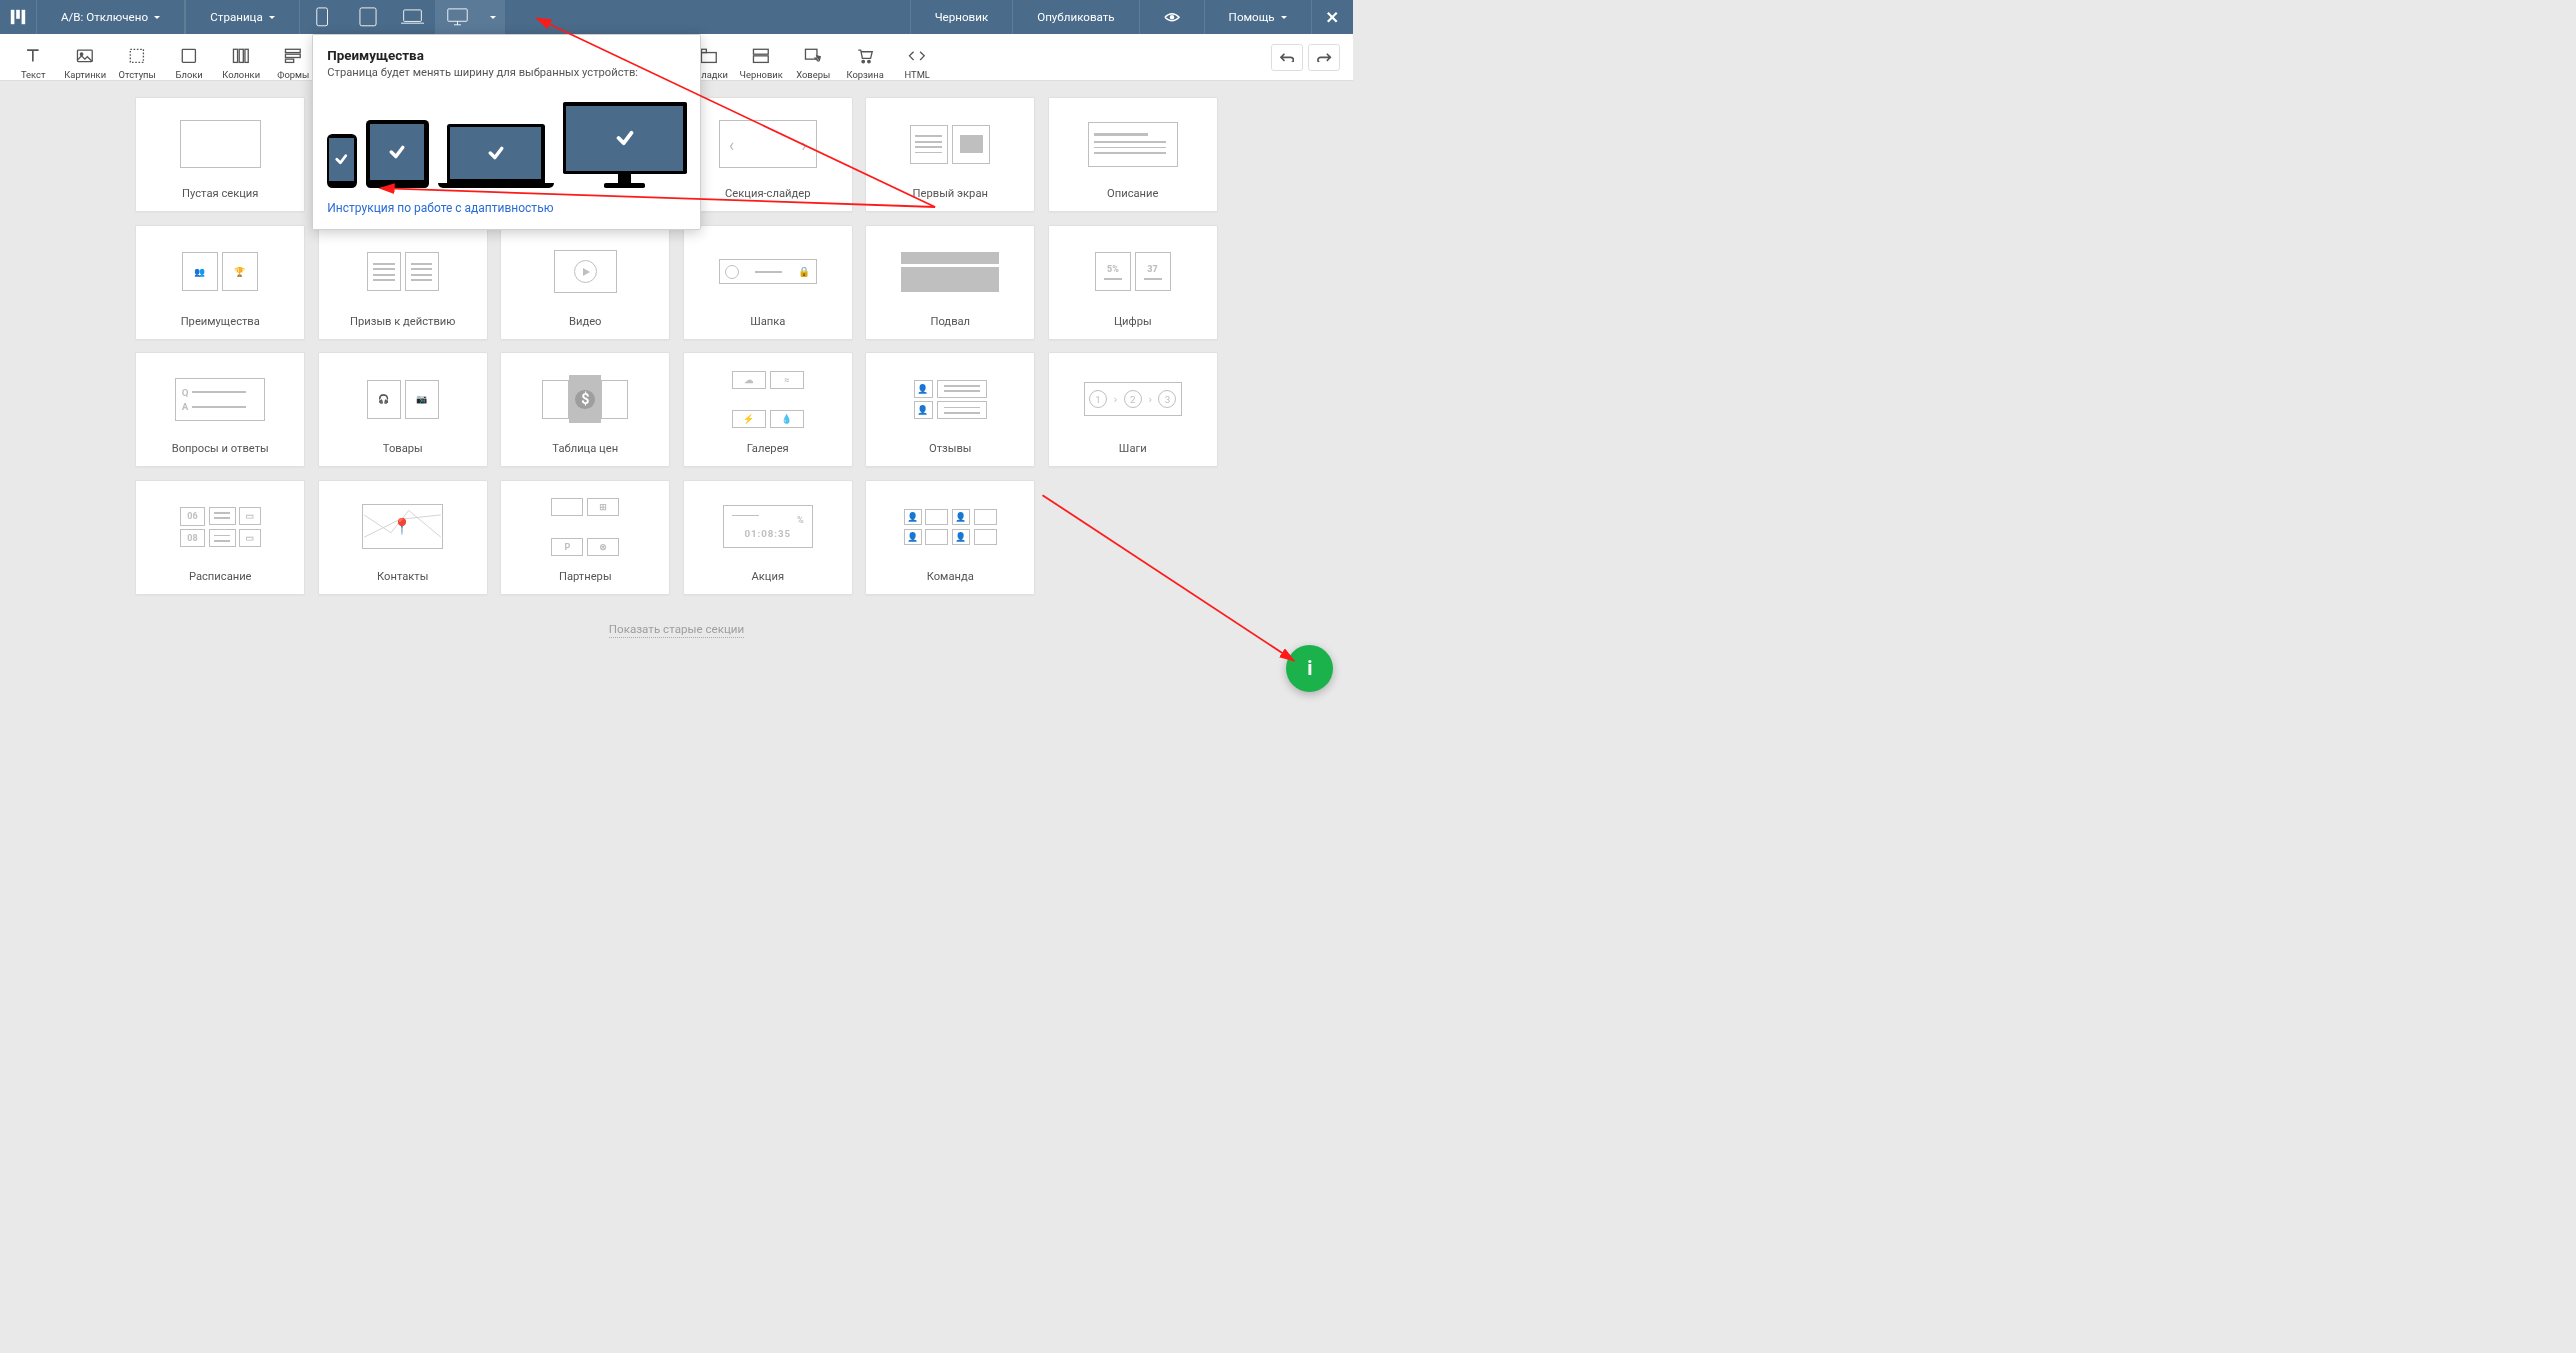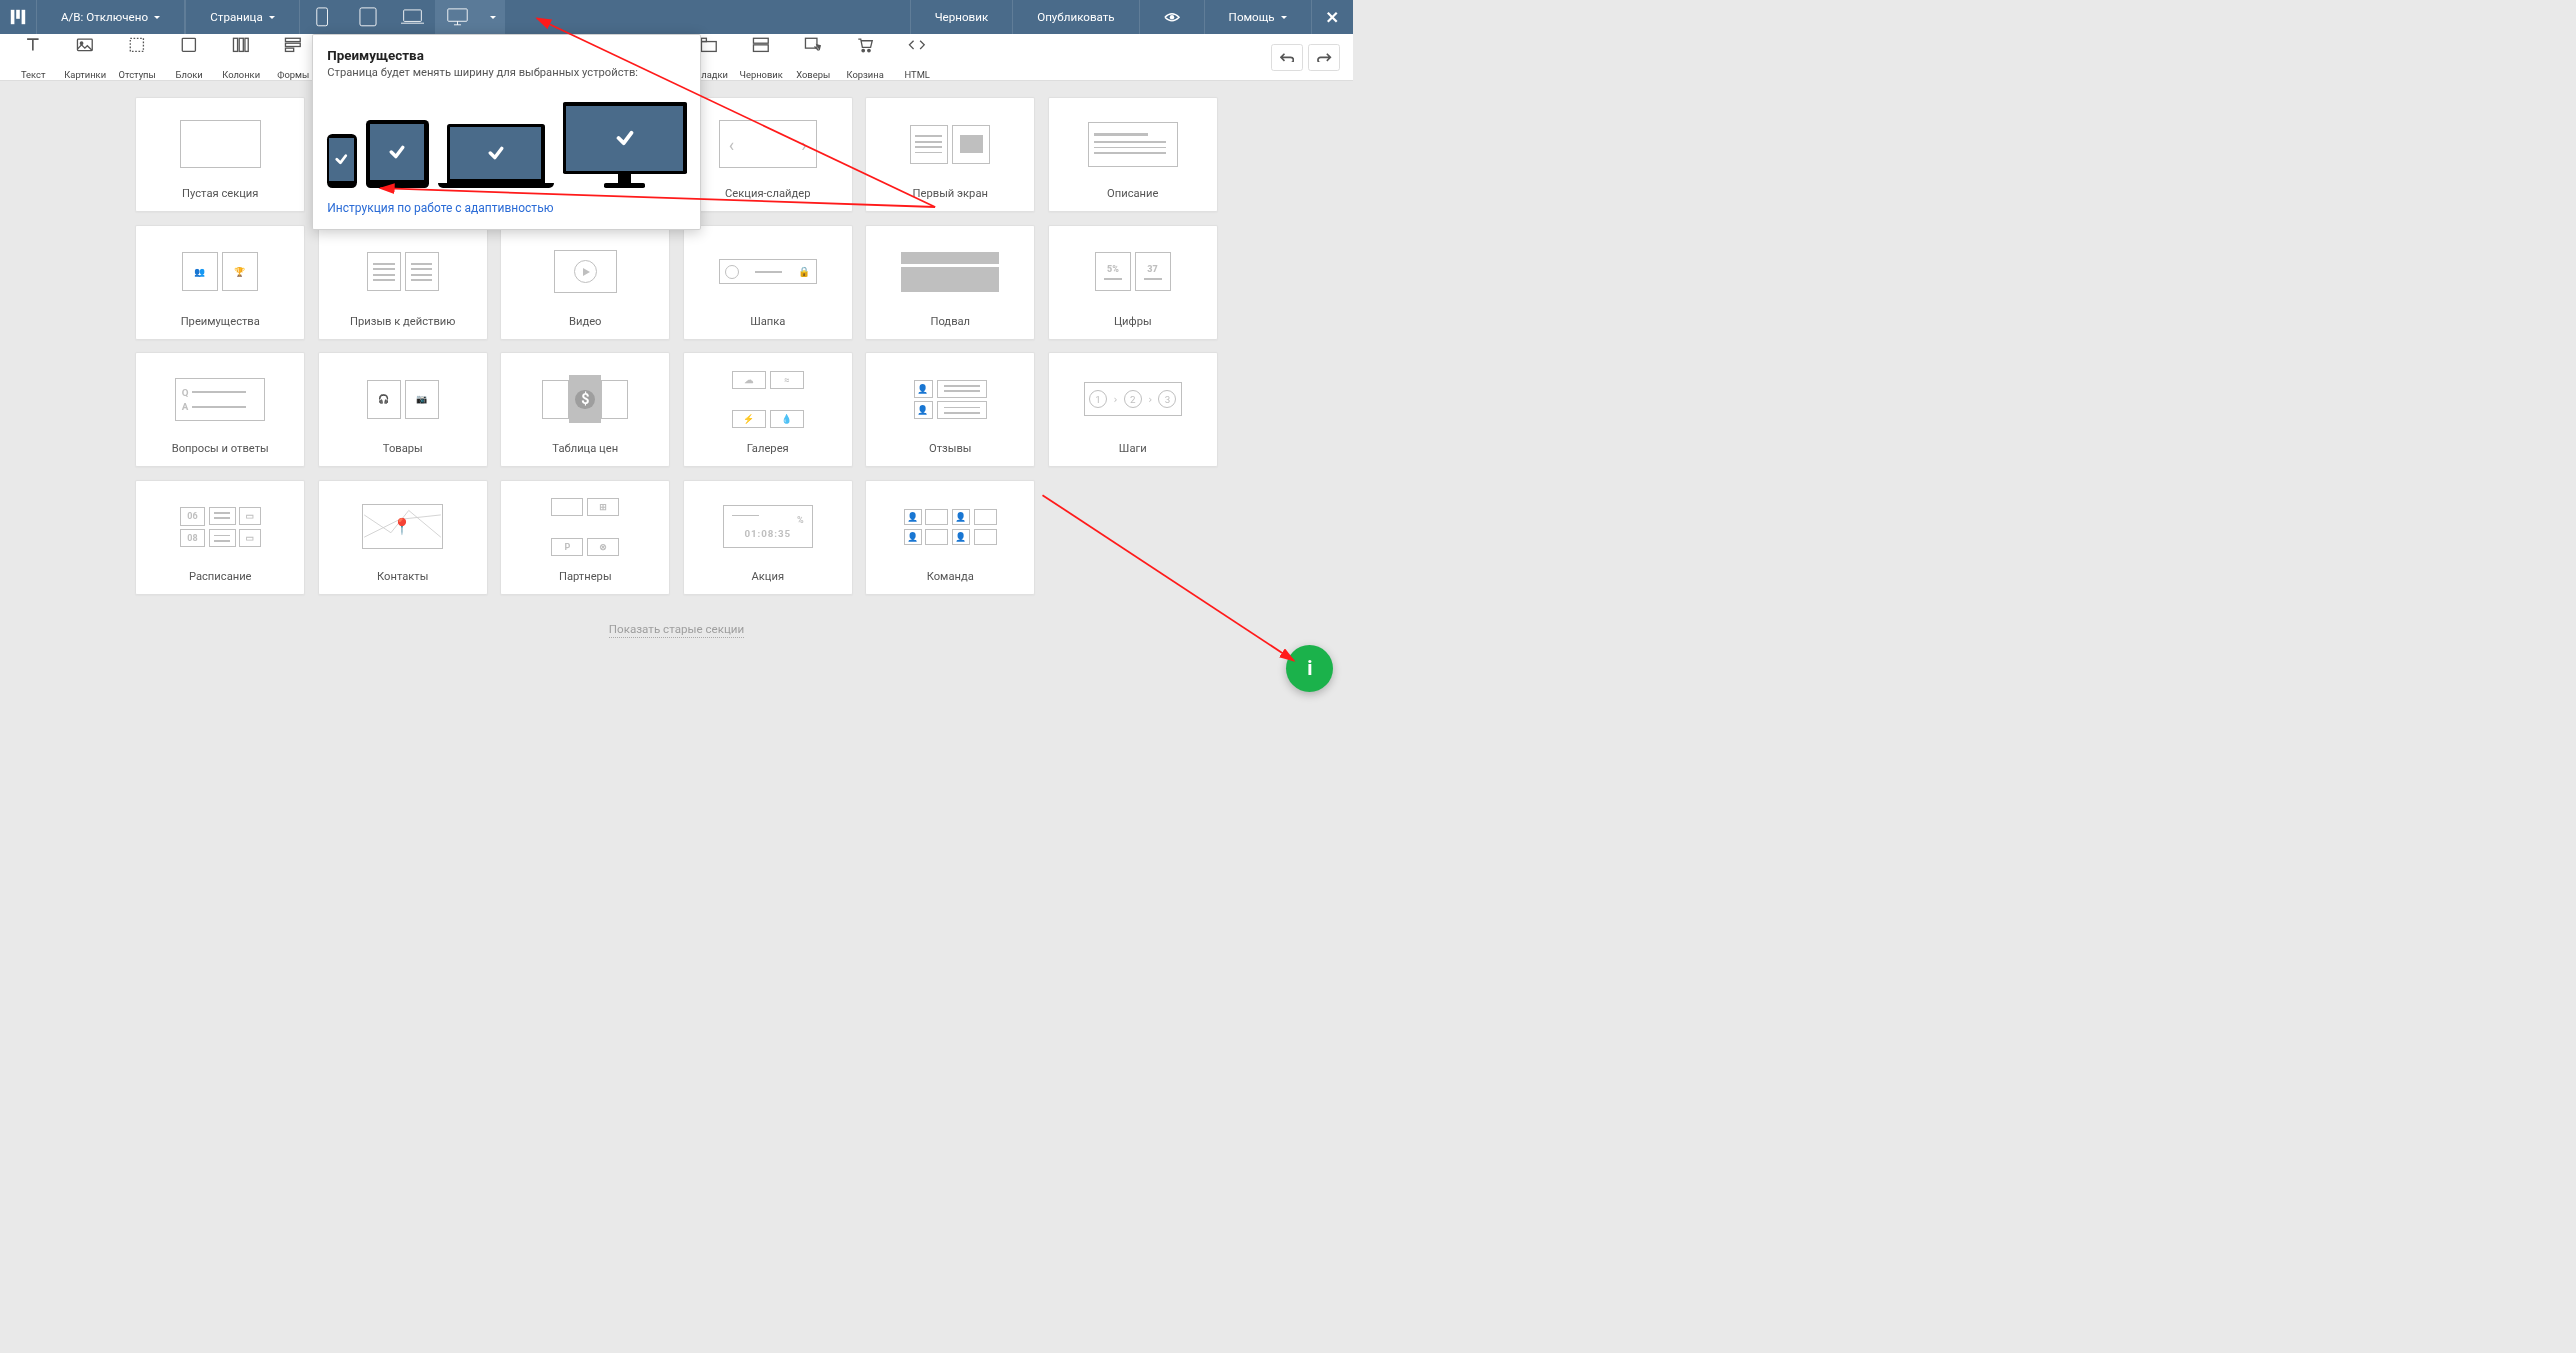--- a/index.html
+++ b/index.html
@@ -16,21 +16,21 @@
 .topbar .dev { width:45px; display:flex; align-items:center; justify-content:center; cursor:pointer; }
 .topbar .dev svg { stroke:#fff; fill:none; }
 .topbar .dev.active { background:#5a7a98; }
 .topbar .devdd { width:25px; display:flex; align-items:center; justify-content:center; cursor:pointer; background:#5a7a98;}
 .topbar .spacer { flex:1; }
 .topbar .right .btn { border-left:0.9px solid rgba(255,255,255,.12); border-right:none;}
 .topbar .right { display:flex; align-items:stretch;}
 
 
 .toolbar { height:47px; background:#fff; border-bottom:0.9px solid #ddd; display:flex; align-items:center; padding:0 7.2px; }
-.tool { width:52px; height:45px; display:flex; flex-direction:column; align-items:center; justify-content:space-between; gap:1.8px; cursor:pointer; color:#555;}
+.tool { width:52px; height:45px; display:flex; flex-direction:column; align-items:center; justify-content:flex-end; gap:1.8px; cursor:pointer; color:#555;}
 .tool .ico { height:21.5px; display:flex; align-items:center; justify-content:center; }
 .tool .ico svg { stroke:#555; fill:none; stroke-width:1.6;}
 .tool .lbl { font-size:9.4px; color:#444; }
 .toolbar .tspacer{flex:1;}
 .toolbar .undo{width:32px;height:27px;border:0.9px solid #ddd;border-radius:2.7px;display:flex;align-items:center;justify-content:center;margin-right:5.4px;cursor:pointer;}
 
 
 .canvas { padding:16px 72px 36px; }
 .grid { display:grid; grid-template-columns: repeat(7, 159px); gap:12.5px; justify-content:center;}
 .card { background:#fff; border:0.9px solid #e0e0e0; border-radius:1.8px; height:115px; display:flex; flex-direction:column; align-items:center; justify-content:flex-end; padding:9px 5.4px 10.7px; cursor:pointer; box-shadow:0 0.9px 1.8px rgba(0,0,0,.03);}

